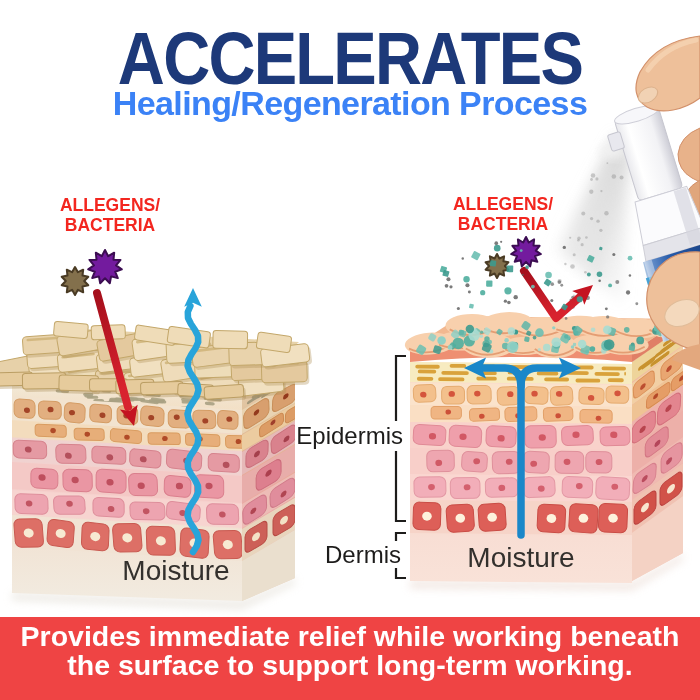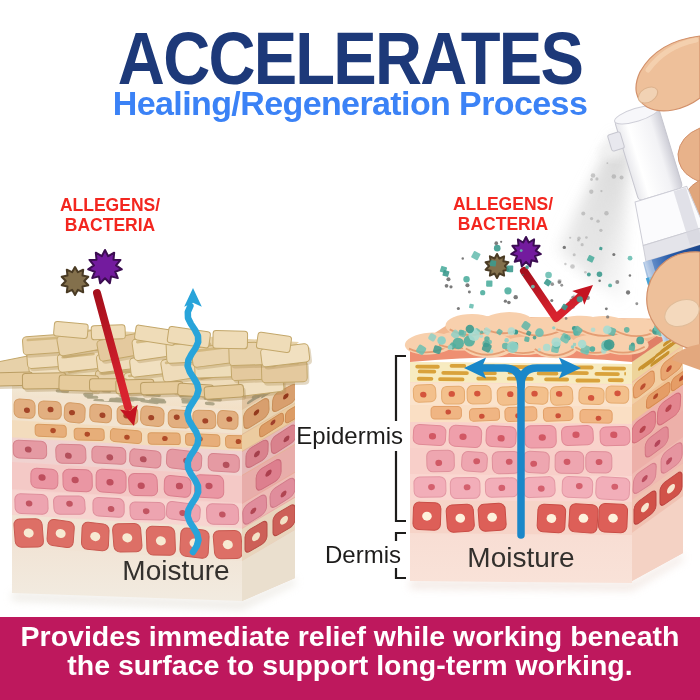--- a/index.html
+++ b/index.html
@@ -773,17 +773,17 @@
     </g>
     <text x="403" y="444" font-size="24" fill="#1d1c1b" text-anchor="end">Epidermis</text>
     <text x="401" y="563" font-size="24" fill="#1d1c1b" text-anchor="end">Dermis</text>
   </svg>
 
   <div class="hdr">
     <div class="hdr-title">ACCELERATES</div>
     <div class="hdr-sub">Healing/Regeneration Process</div>
   </div>
 
-  <div class="banner" style="background:#be185d;">
+  <div class="banner" style="background:#ef4444;">
     <div class="banner-line">Provides immediate relief while working beneath</div>
     <div class="banner-line">the surface to support long-term working.</div>
   </div>
 </div>
 
 </body></html>

